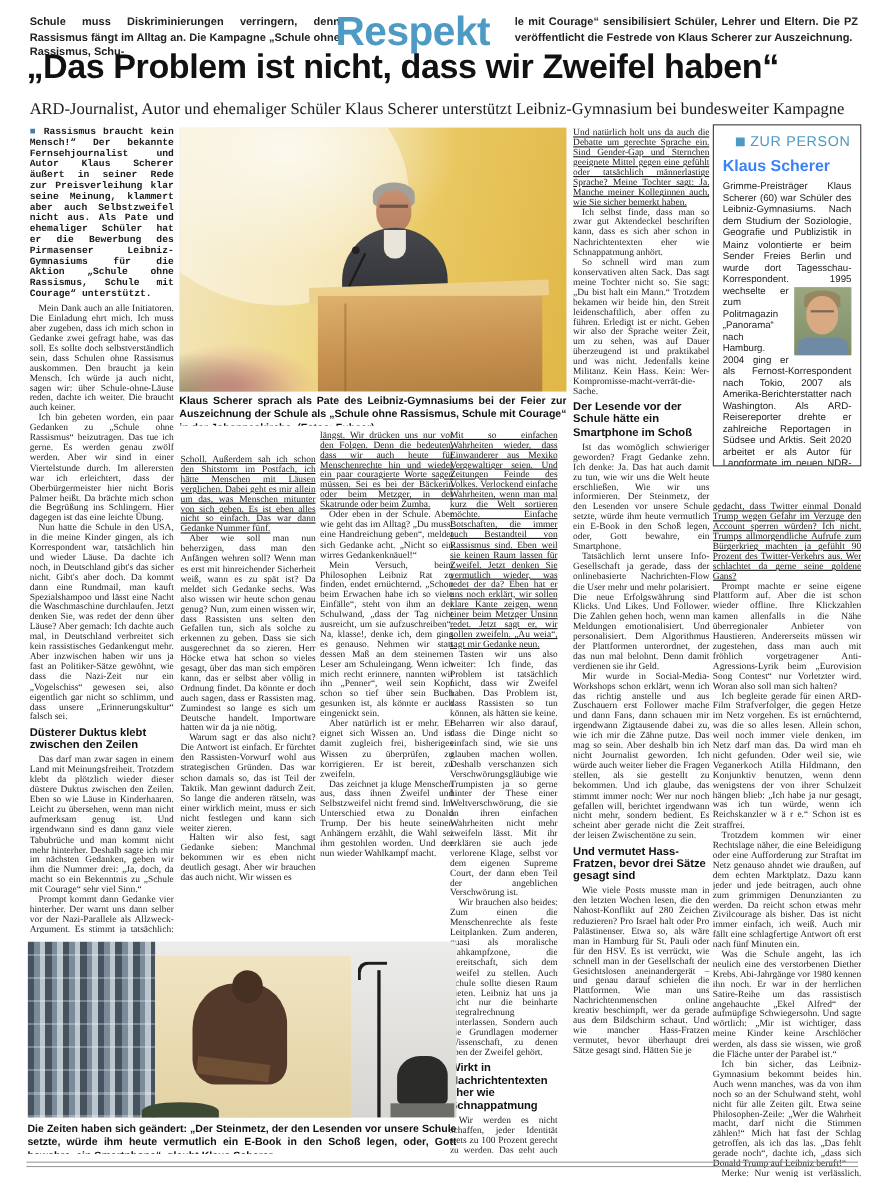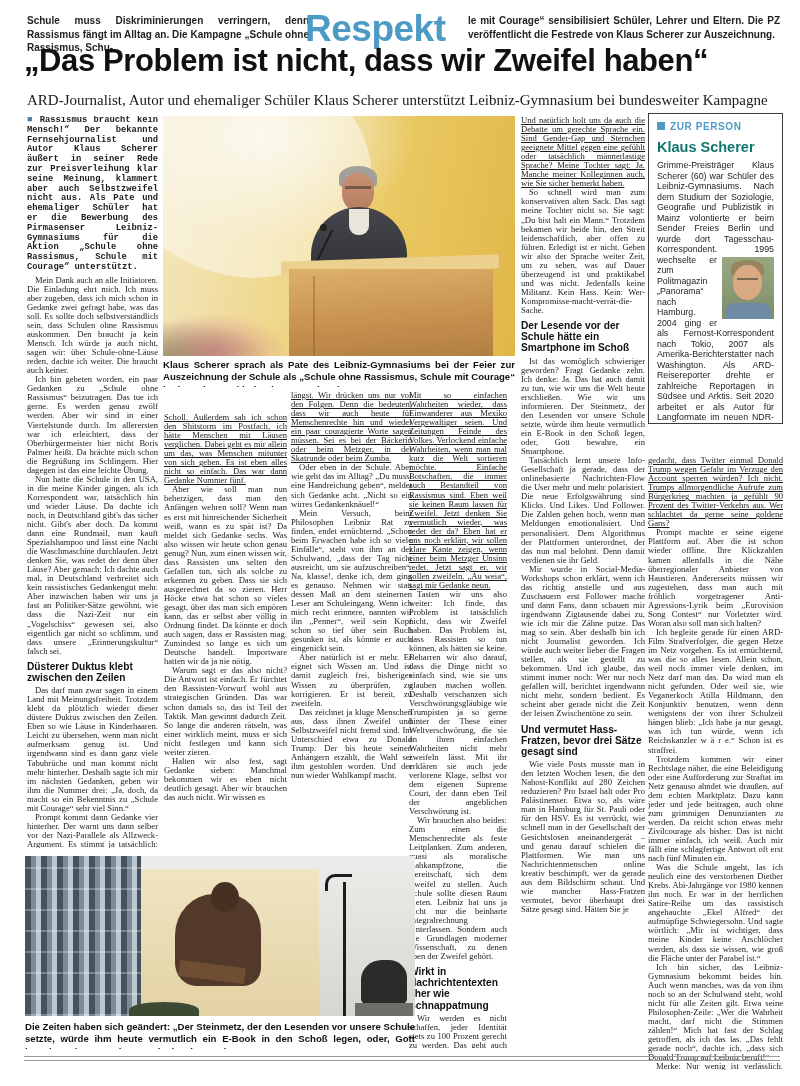--- a/index.html
+++ b/index.html
@@ -79,23 +79,23 @@
   .pb-bush{left:104px;top:146px;width:70px;height:16px;background:#3c4a34;border-radius:50% 50% 0 0;}
   .pb-lamp-pole{left:318px;top:26px;width:3px;height:134px;background:#1d1d1d;}
   .pb-lamp-arm{left:300px;top:18px;width:24px;height:14px;border-top:3px solid #1d1d1d;
                border-left:3px solid #1d1d1d;border-radius:10px 0 0 0;}
   .pb-statue{left:336px;top:104px;width:46px;height:44px;background:#2b2b29;border-radius:45% 40% 12% 12%;}
   .pb-plinth{left:330px;top:147px;width:58px;height:13px;background:#6e6e68;}
 
   
   .sb-box{position:absolute;left:648px;top:113px;width:135px;height:311px;border:1px solid #3c3c3c;
           padding:7px 8px;box-sizing:border-box;overflow:hidden;background:#fff;}
-  .sb-head{font-size:10px;font-weight:bold;letter-spacing:.6px;color:#4d9ac4;}
+  .sb-head{font-size:13px;font-weight:normal;letter-spacing:.6px;color:#4d9ac4;margin-left:12px;}
   .sb-square{display:inline-block;width:8px;height:8px;background:#4d9ac4;margin-right:5px;}
-  .sb-title{margin:7px 0 5px;font-size:14.5px;font-weight:bold;color:#0f766e;}
+  .sb-title{margin:7px 0 5px;font-size:14.5px;font-weight:bold;color:#3b82f6;}
   .sb-body{font-size:8.8px;line-height:10.5px;text-align:justify;color:#222;}
   .sb-portrait{float:right;width:52px;height:62px;margin:2px 0 2px 5px;position:relative;overflow:hidden;
                background:linear-gradient(#9aa882,#7e8e68);}
   .sb-portrait i{position:absolute;display:block;}
   .sb-hair{left:9px;top:3px;width:33px;height:15px;background:#97865f;border-radius:50% 50% 0 0;}
   .sb-face{left:11px;top:8px;width:29px;height:35px;background:#d8a982;border-radius:48%;}
   .sb-glass{left:15px;top:21px;width:21px;height:2px;background:rgba(50,50,50,.55);}
   .sb-shirt{left:3px;top:46px;width:46px;height:16px;background:#6f8aa4;border-radius:9px 9px 0 0;}
 
   
@@ -138,20 +138,21 @@
     </div>
   <div class="col col4">
       <p class="b-pc">Mit so einfachen Wahrheiten wieder, dass Einwanderer aus Mexiko Vergewaltiger seien. Und Zeitungen Feinde des Volkes. Verlockend einfache Wahrheiten, wenn man mal kurz die Welt sortieren möchte. Einfache Botschaften, die immer auch Bestandteil von Rassismus sind. Eben weil sie keinen Raum lassen für Zweifel. Jetzt denken Sie vermutlich wieder, was redet der da? Eben hat er uns noch erklärt, wir sollen klare Kante zeigen, wenn einer beim Metzger Unsinn redet. Jetzt sagt er, wir sollen zweifeln. „Au weia“, sagt mir Gedanke neun.</p>
       <p class="b-p">Tasten wir uns also weiter: Ich finde, das Problem ist tatsächlich nicht, dass wir Zweifel haben. Das Problem ist, dass Rassisten so tun können, als hätten sie keine. Beharren wir also darauf, dass die Dinge nicht so einfach sind, wie sie uns glauben machen wollen. Deshalb verschanzen sich Verschwörungsgläubige wie Trumpisten ja so gerne hinter der These einer Weltverschwörung, die sie an ihren einfachen Wahrheiten nicht mehr zweifeln lässt. Mit ihr erklären sie auch jede verlorene Klage, selbst vor dem eigenen Supreme Court, der dann eben Teil der angeblichen Verschwörung ist.</p>
       <p class="b-p">Wir brauchen also beides: Zum einen die Menschenrechte als feste Leitplanken. Zum anderen, quasi als moralische Nahkampfzone, die Bereitschaft, sich dem Zweifel zu stellen. Auch Schule sollte diesen Raum bieten. Leibniz hat uns ja nicht nur die beinharte Integralrechnung hinterlassen. Sondern auch die Grundlagen moderner Wissenschaft, zu denen eben der Zweifel gehört.</p>
       <h3 class="b-sub">Wirkt in Nachrichtentexten eher wie Schnappatmung</h3>
       <p class="b-p">Wir werden es nicht schaffen, jeder Identität stets zu 100 Prozent gerecht zu werden. Das geht auch gar nicht. Eine Landkarte, die alles, was wir sehen, eins zu eins abbildet, wäre am Ende so groß wie die Welt. Und damit völlig nutzlos. Und dabei werden wir manche Debatte führen und aushalten müssen. Ich diskutiere das in diesen Tagen auch oft mit meiner Tochter.</p>
     </div>
   <div class="col col5">
       <p class="b-pc">Und natürlich holt uns da auch die Debatte um gerechte Sprache ein. Sind Gender-Gap und Sternchen geeignete Mittel gegen eine gefühlt oder tatsächlich männerlastige Sprache? Meine Tochter sagt: Ja. Manche meiner Kolleginnen auch, wie Sie sicher bemerkt haben.</p>
+      <p class="b-p">Ich selbst finde, dass man so zwar gut Aktendeckel beschriften kann, dass es sich aber schon in Nachrichtentexten eher wie Schnappatmung anhört.</p>
       <p class="b-p">So schnell wird man zum konservativen alten Sack. Das sagt meine Tochter nicht so. Sie sagt: „Du bist halt ein Mann.“ Trotzdem bekamen wir beide hin, den Streit leidenschaftlich, aber offen zu führen. Erledigt ist er nicht. Geben wir also der Sprache weiter Zeit, um zu sehen, was auf Dauer überzeugend ist und praktikabel und was nicht. Jedenfalls keine Militanz. Kein Hass. Kein: Wer-Kompromisse-macht-verrät-die-Sache.</p>
       <h3 class="b-sub">Der Lesende vor der Schule hätte ein Smartphone im Schoß</h3>
       <p class="b-p">Ist das womöglich schwieriger geworden? Fragt Gedanke zehn. Ich denke: Ja. Das hat auch damit zu tun, wie wir uns die Welt heute erschließen. Wie wir uns informieren. Der Steinmetz, der den Lesenden vor unsere Schule setzte, würde ihm heute vermutlich ein E-Book in den Schoß legen, oder, Gott bewahre, ein Smartphone.</p>
       <p class="b-p">Tatsächlich lernt unsere Info-Gesellschaft ja gerade, dass der onlinebasierte Nachrichten-Flow die User mehr und mehr polarisiert. Die neue Erfolgswährung sind Klicks. Und Likes. Und Follower. Die Zahlen gehen hoch, wenn man Meldungen emotionalisiert. Und personalisiert. Dem Algorithmus der Plattformen unterordnet, der das nun mal belohnt. Denn damit verdienen sie ihr Geld.</p>
       <p class="b-p">Mir wurde in Social-Media-Workshops schon erklärt, wenn ich das richtig anstelle und aus Zuschauern erst Follower mache und dann Fans, dann schauen mir irgendwann Zigtausende dabei zu, wie ich mir die Zähne putze. Das mag so sein. Aber deshalb bin ich nicht Journalist geworden. Ich würde auch weiter lieber die Fragen stellen, als sie gestellt zu bekommen. Und ich glaube, das stimmt immer noch: Wer nur noch gefallen will, berichtet irgendwann nicht mehr, sondern bedient. Es scheint aber gerade nicht die Zeit der leisen Zwischentöne zu sein.</p>
       <h3 class="b-sub">Und vermutet Hass-Fratzen, bevor drei Sätze gesagt sind</h3>
       <p class="b-p">Wie viele Posts musste man in den letzten Wochen lesen, die den Nahost-Konflikt auf 280 Zeichen reduzieren? Pro Israel halt oder Pro Palästinenser. Etwa so, als wäre man in Hamburg für St. Pauli oder für den HSV. Es ist verrückt, wie schnell man in der Gesellschaft der Gesichtslosen aneinandergerät – und genau darauf schielen die Plattformen. Wie man uns Nachrichtenmenschen online kreativ beschimpft, wer da gerade aus dem Bildschirm schaut. Und wie mancher Hass-Fratzen vermutet, bevor überhaupt drei Sätze gesagt sind. Hätten Sie je</p>
     </div>
   <div class="col col6">
       <p class="b-pc">gedacht, dass Twitter einmal Donald Trump wegen Gefahr im Verzuge den Account sperren würden? Ich nicht. Trumps allmorgendliche Aufrufe zum Bürgerkrieg machten ja gefühlt 90 Prozent des Twitter-Verkehrs aus. Wer schlachtet da gerne seine goldene Gans?</p>

